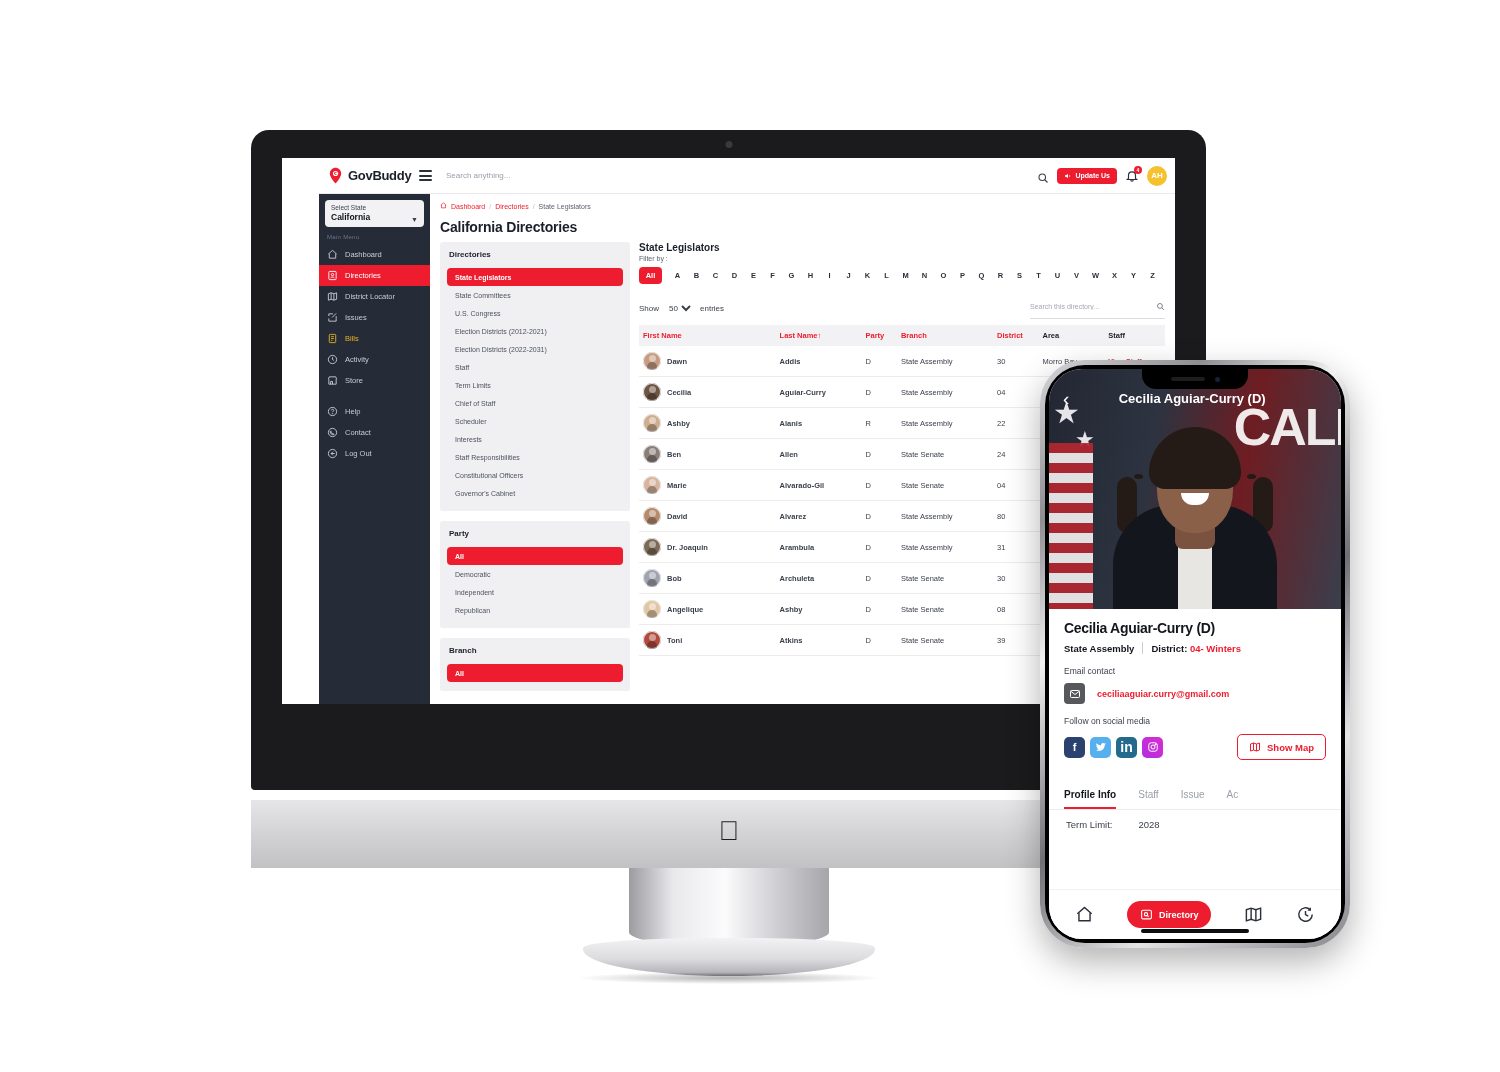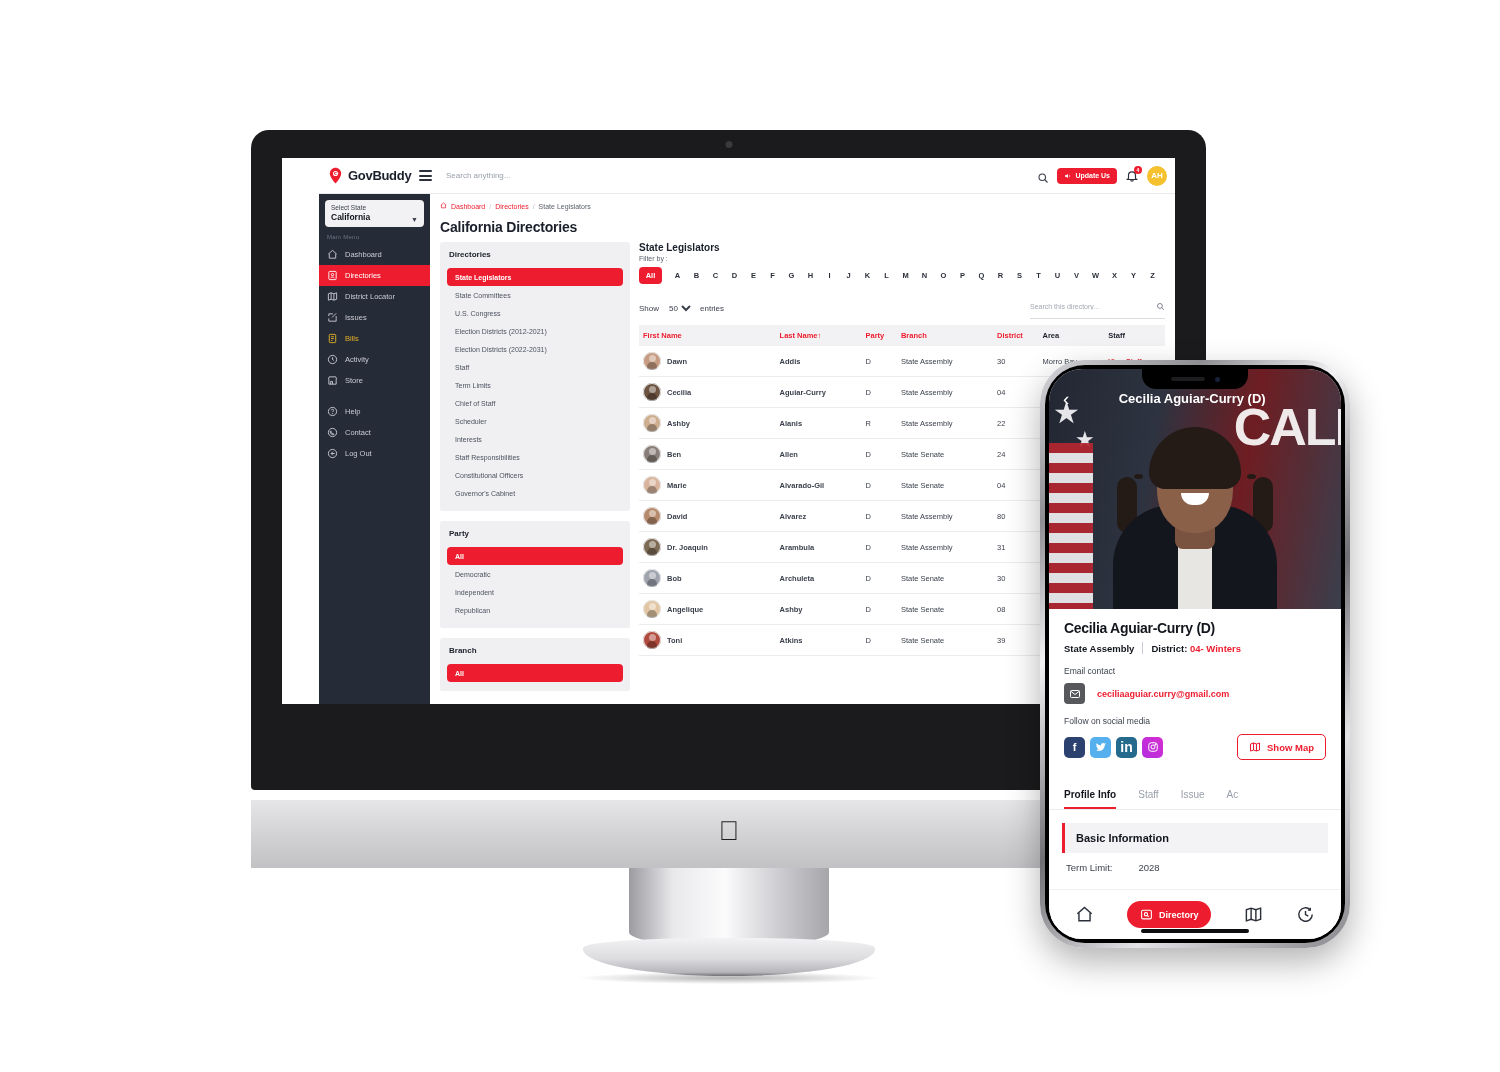--- a/index.html
+++ b/index.html
@@ -746,21 +746,20 @@
       </div>
     </div>
 
     <div class="tabs">
       <span class="tab active">Profile Info</span>
       <span class="tab">Staff</span>
       <span class="tab">Issue</span>
       <span class="tab">Ac</span>
     </div>
 
-    <div class="basic">Basic Information</div>
     <div class="termrow">
       <span>Term Limit:</span>
       <span>2028</span>
     </div>
 
     <div class="bottombar">
       <span class="bb-ic">
         <svg viewBox="0 0 24 24" width="19" height="19" fill="none" stroke="#2b2f3a" stroke-width="1.8">
             <path d="M3 11l9-8 9 8"></path>
             <path d="M5 10v10h14V10"></path>

